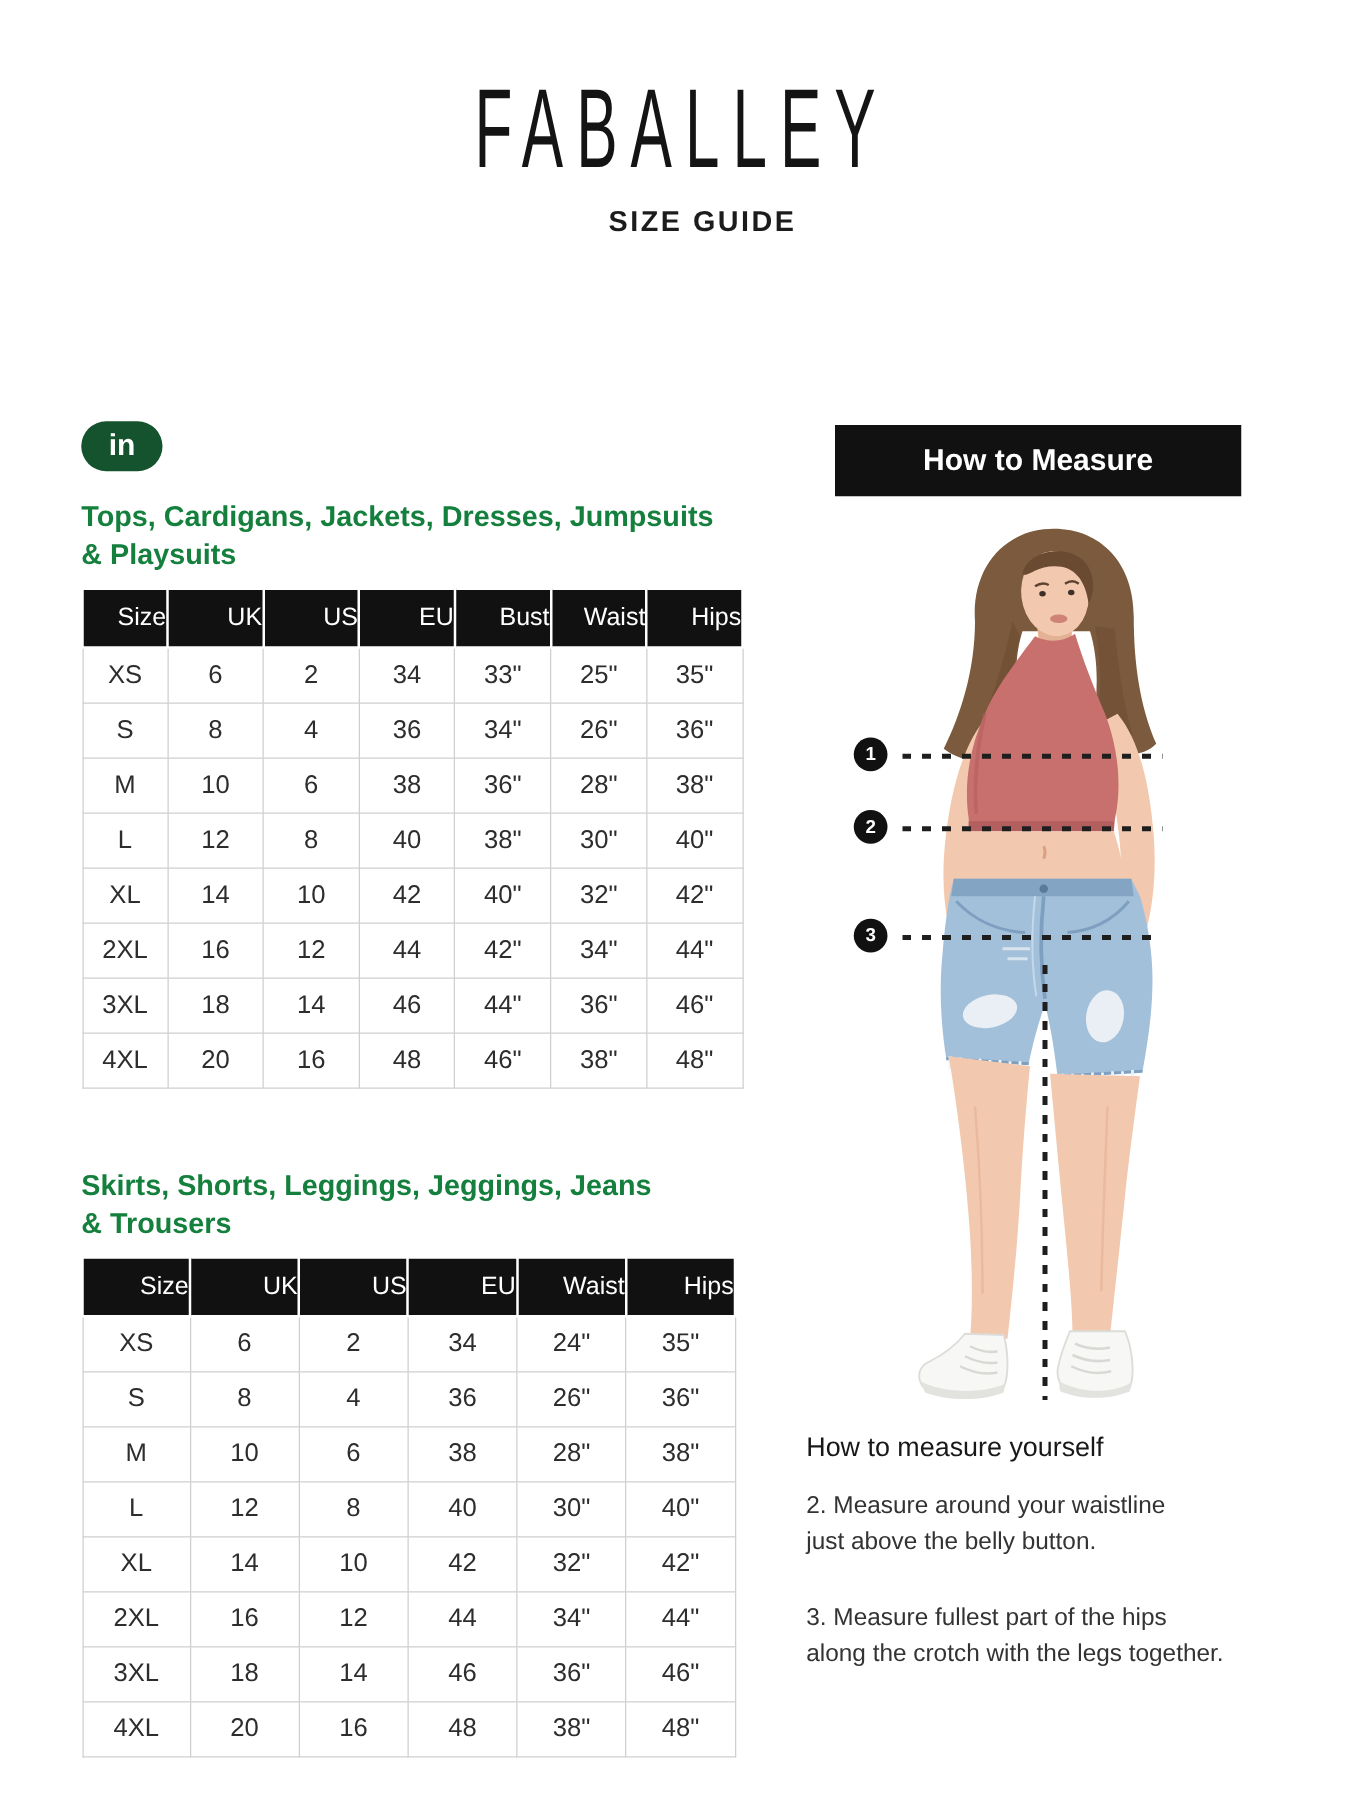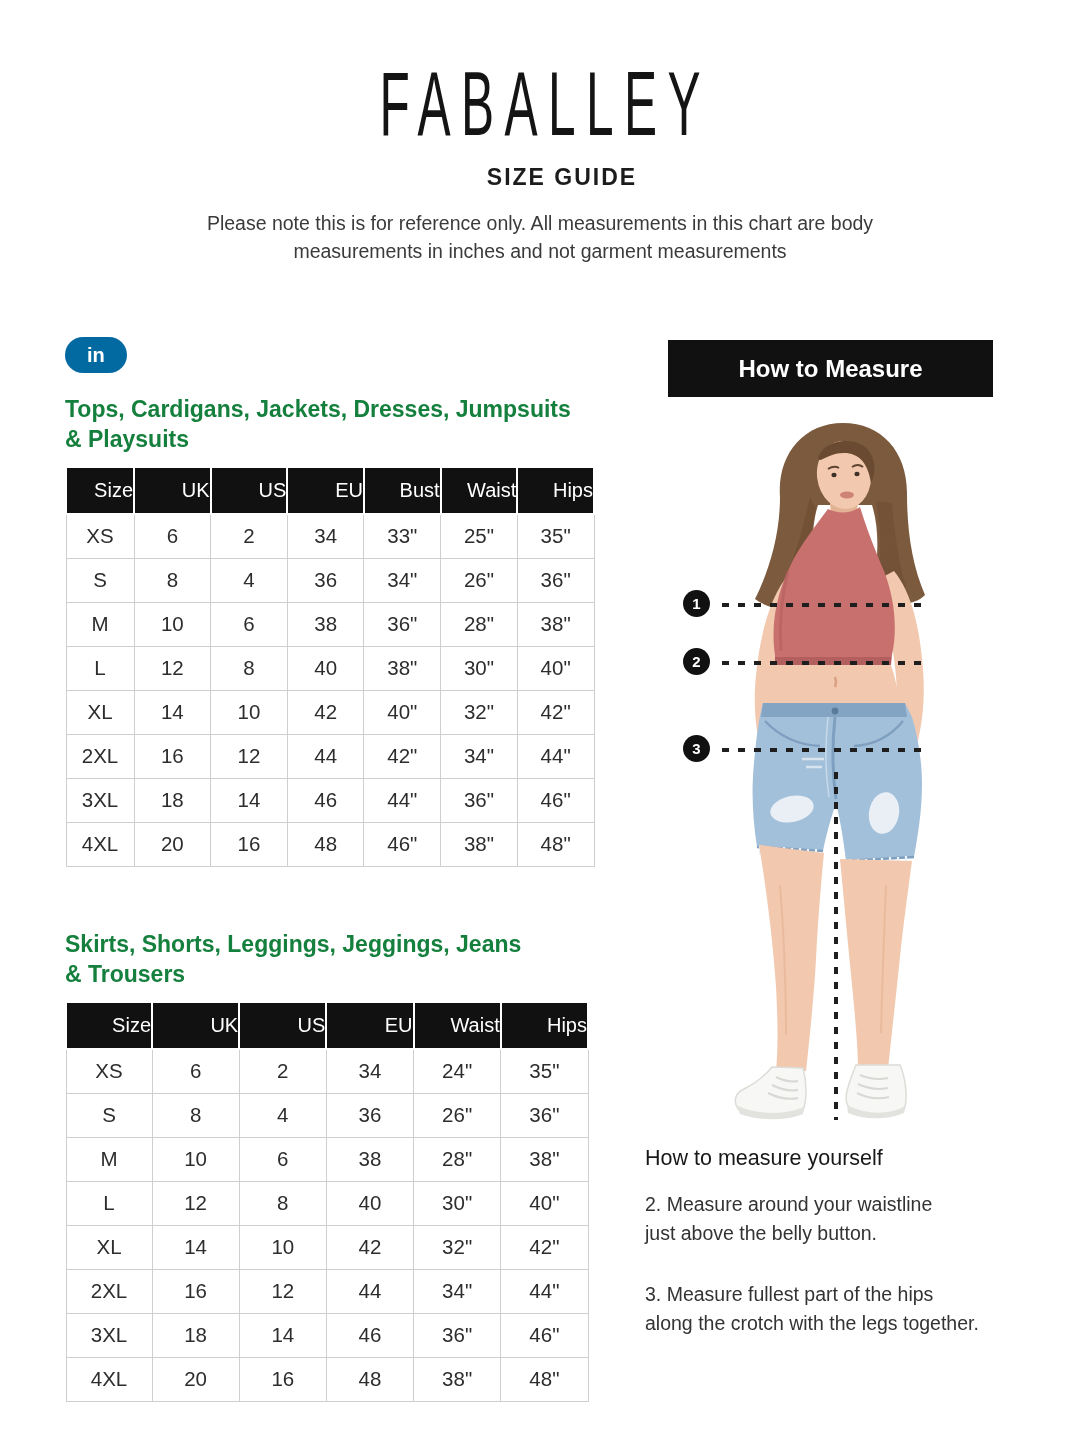--- a/index.html
+++ b/index.html
@@ -11,21 +11,21 @@
          font-family:"Liberation Sans",sans-serif;font-size:62px;font-weight:400;
          letter-spacing:13px;color:#141414;transform:scale(.8,1.45);transform-origin:center top;
          white-space:nowrap;padding-left:13px;}
   .size-guide{position:absolute;top:164px;left:0;right:0;text-align:center;
               font-size:23px;font-weight:700;letter-spacing:2px;color:#1c1c1c;padding-left:44px;}
   .note{position:absolute;top:210px;left:0;right:0;text-align:center;
         font-size:19.5px;line-height:1.43;color:#3a3a3a;}
 
   
   .left-col{position:absolute;left:65px;top:337px;width:530px;}
-  .unit-badge{display:inline-block;background:#0369a1;color:#fff;font-weight:700;font-size:20px;
+  .unit-badge{display:inline-block;background:#14532d;color:#fff;font-weight:700;font-size:24px;
               padding:8px 22px;border-radius:22px;line-height:1;}
   .sec-title{margin-top:22px;font-size:23px;font-weight:700;line-height:1.3;color:#15803d;}
   .sec-title.second{margin-top:63px;}
 
   table.size-table{border-collapse:collapse;margin-top:11px;width:530px;table-layout:fixed;}
   table.size-table.t2{width:524px;}
   .size-table th{background:#111;color:#fff;font-size:20px;font-weight:500;height:45px;
                  border:2px solid #fff;padding:0;text-align:right;}
   .size-table td{border:1px solid #cfcfcf;height:43px;text-align:center;vertical-align:middle;
                  font-size:20.5px;color:#2d2d2d;padding:0;background:#fff;}
@@ -57,22 +57,21 @@
   .steps p{margin:0 0 31px;}
 </style>
 </head>
 <body>
 
 <div class="page">
 
   <div class="brand">FABALLEY</div>
   <div class="size-guide">SIZE GUIDE</div>
   <div class="note">
-    <span>Please note this is for reference only. All measurements in this chart are body</span><br>
-    <span>measurements in inches and not garment measurements</span>
+    <br>
   </div>
 
   <div class="left-col">
     <span class="unit-badge">in</span>
 
     <div class="sec-title">
       <span>Tops, Cardigans, Jackets, Dresses, Jumpsuits</span><br>
       <span>&amp; Playsuits</span>
     </div>
     <table class="size-table t1">

